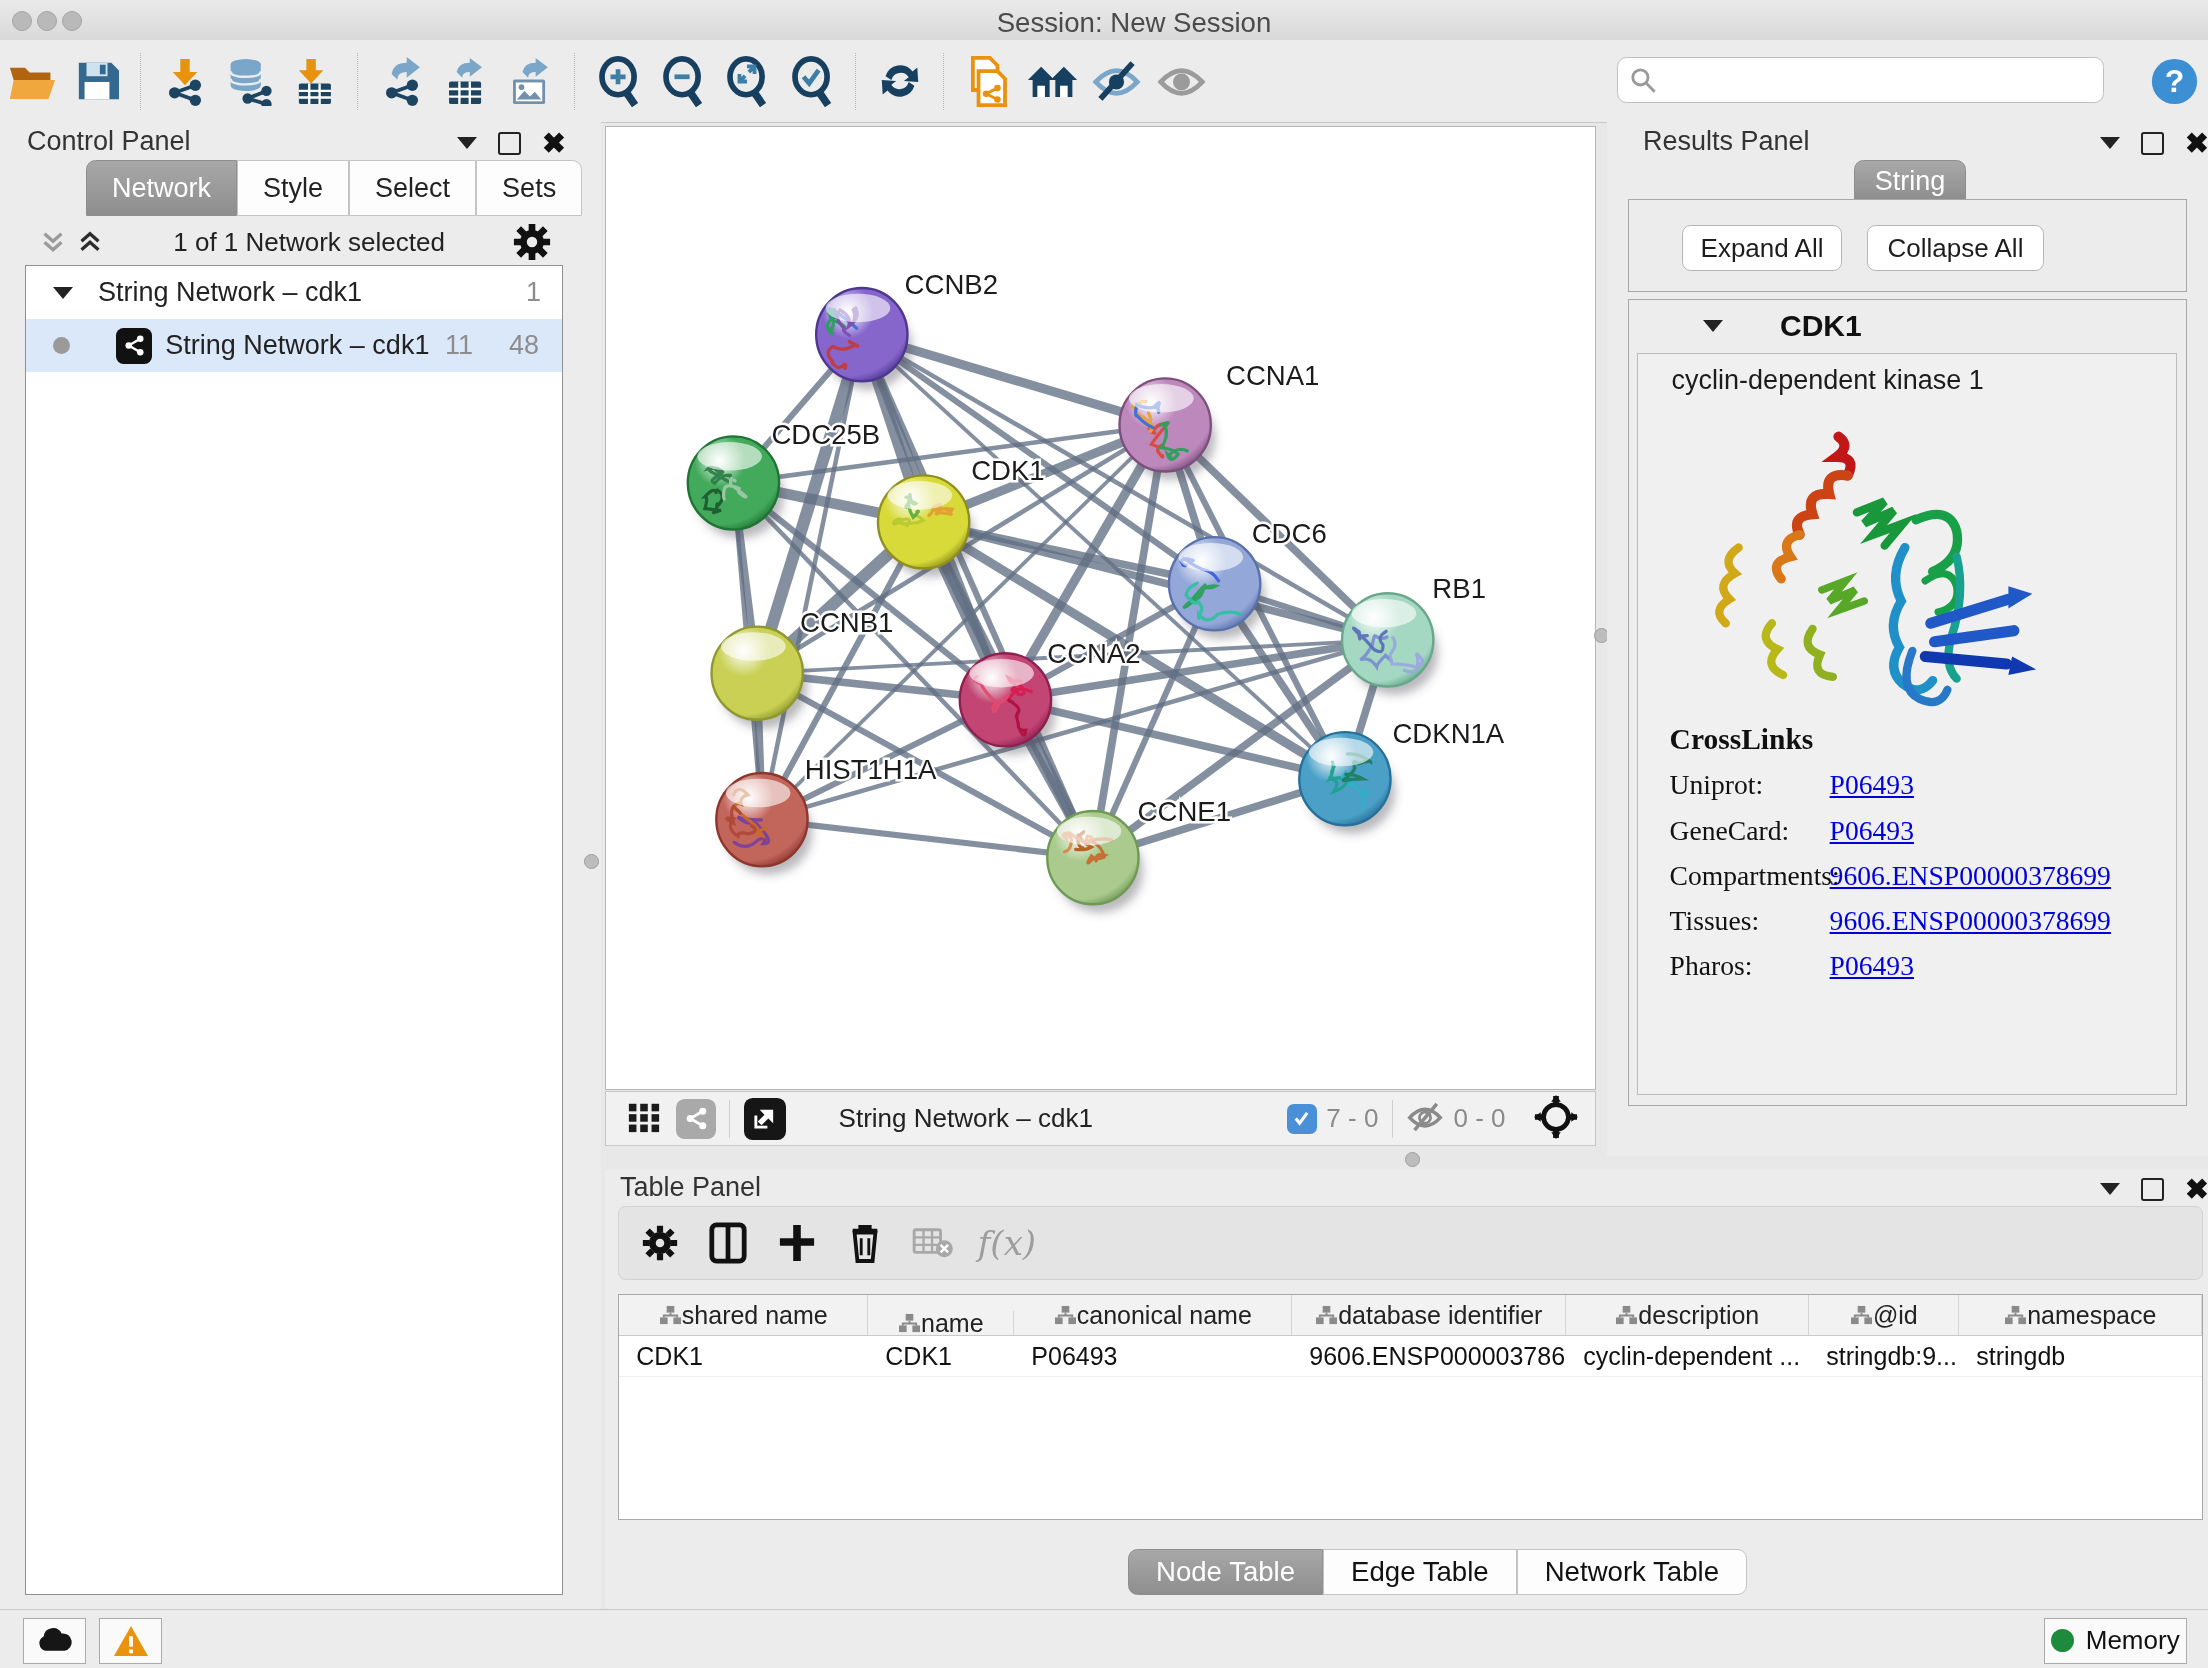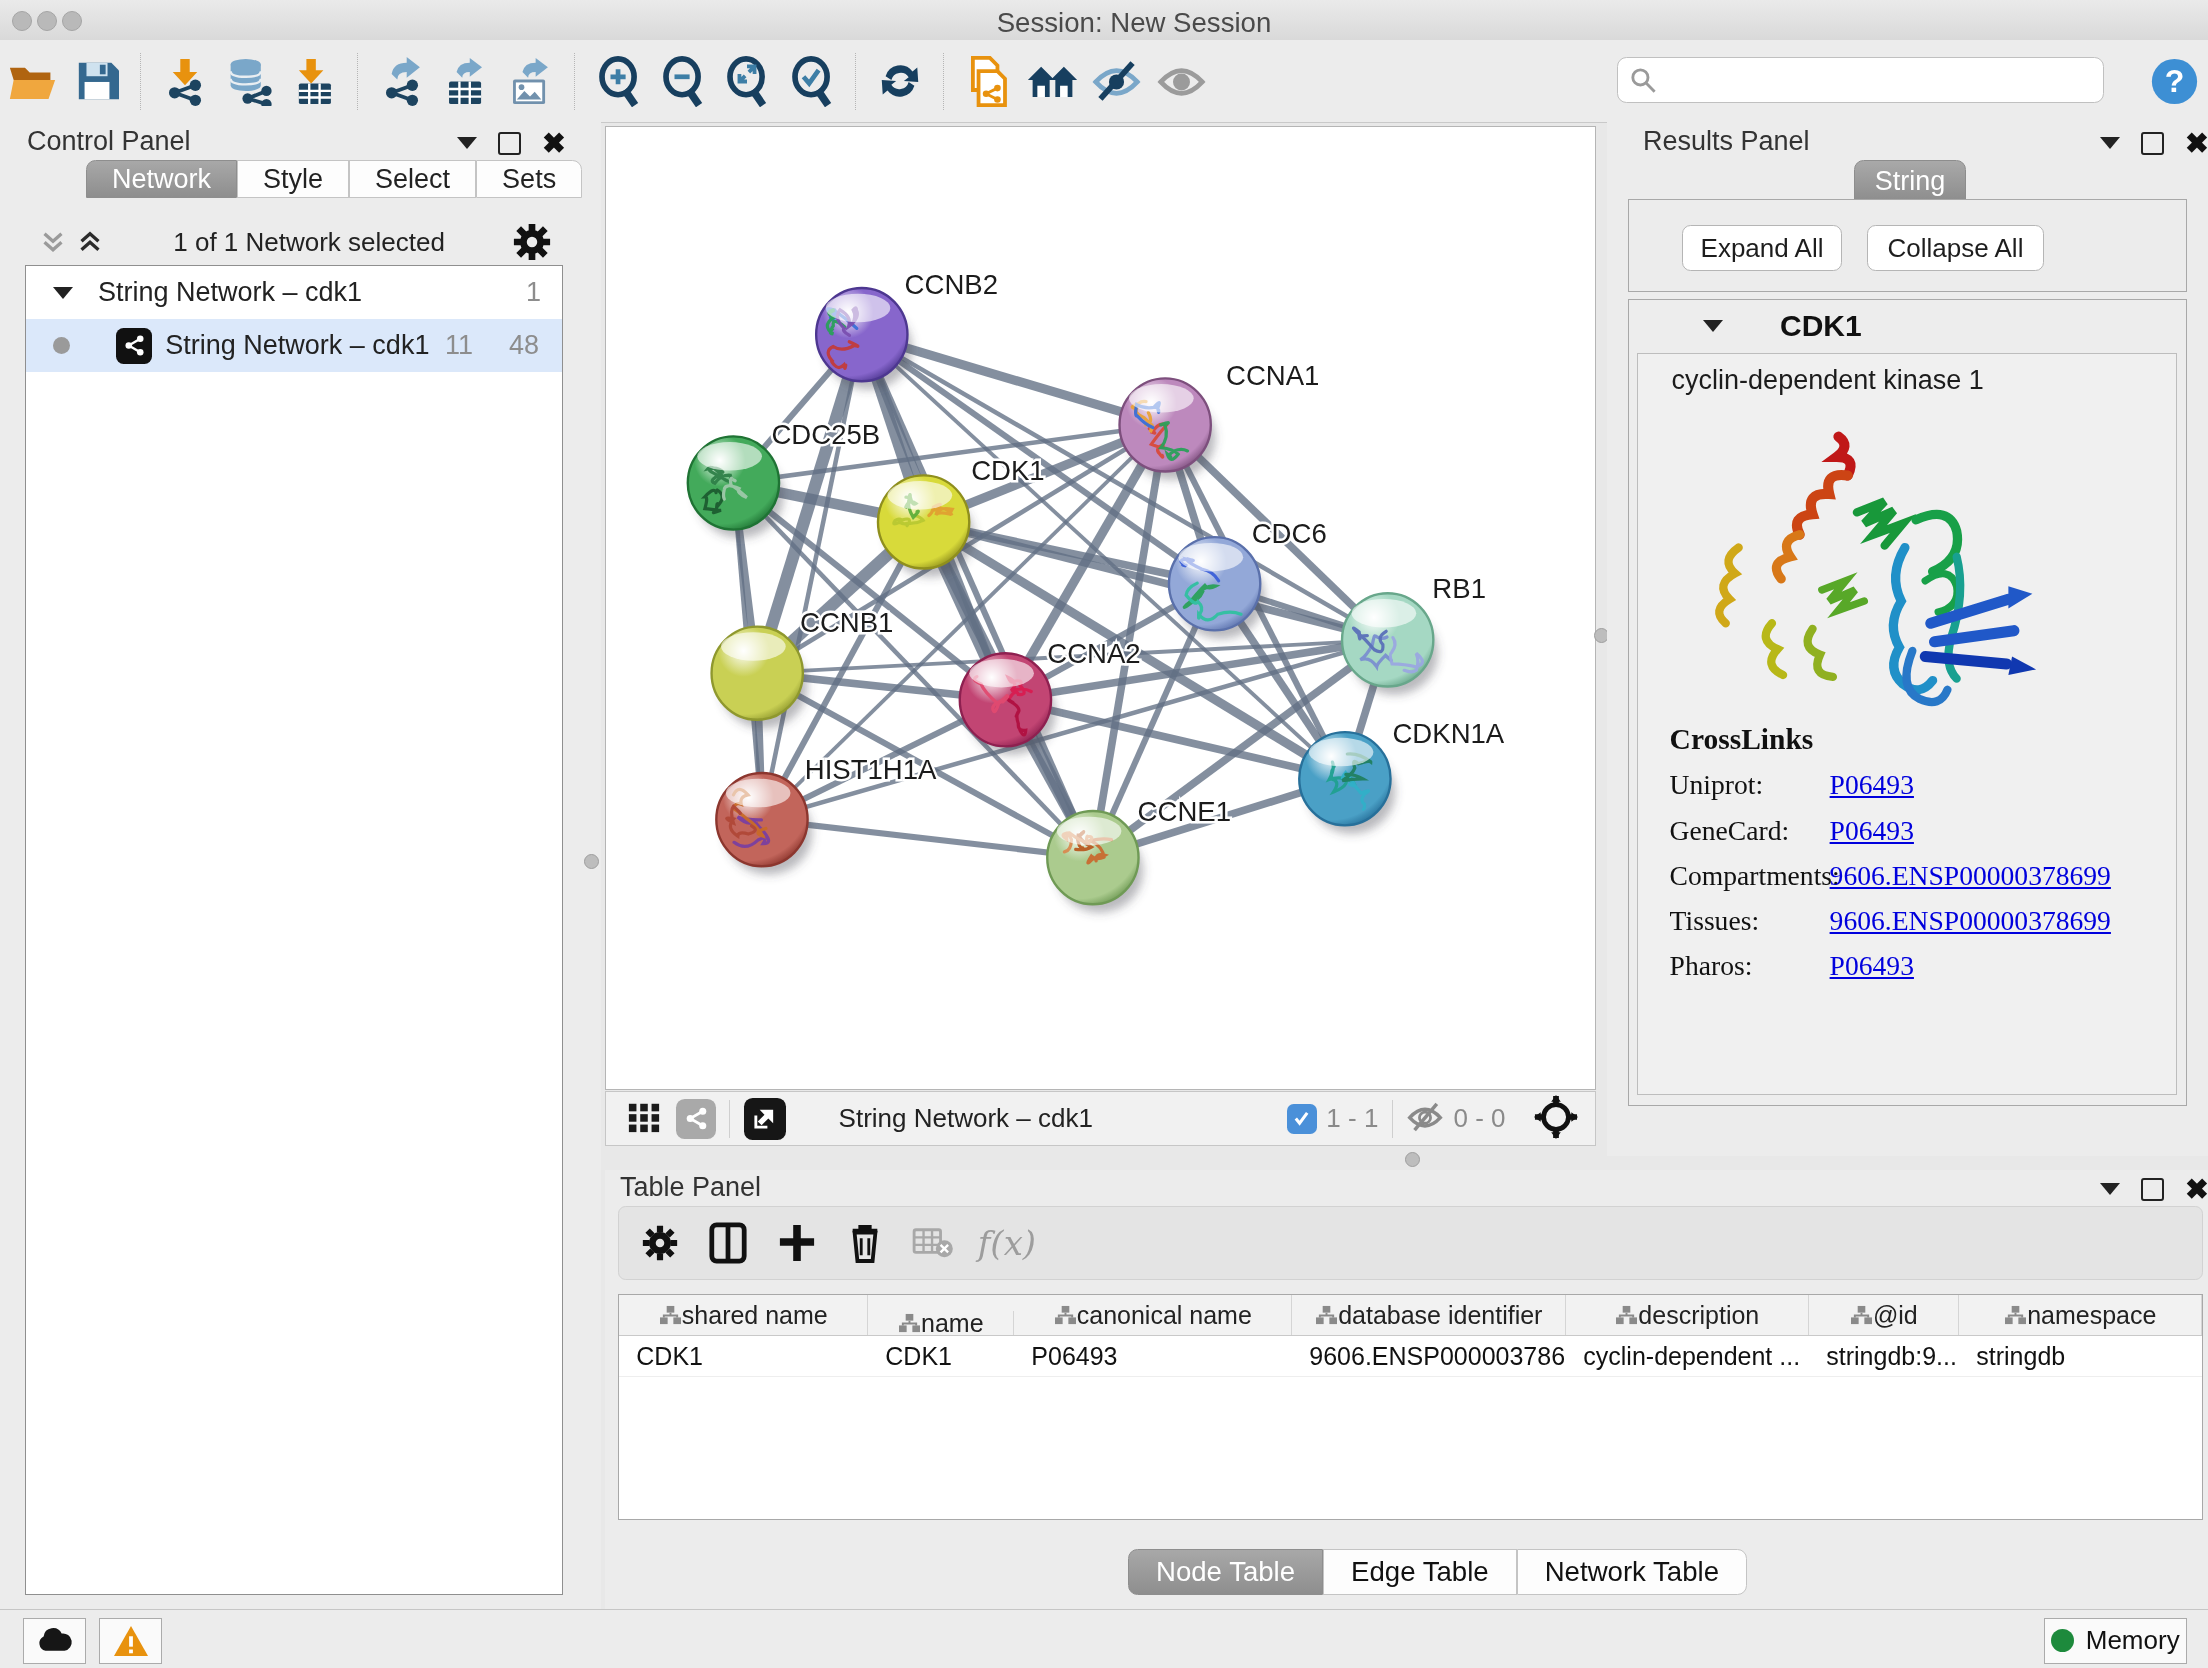--- a/index.html
+++ b/index.html
@@ -20,21 +20,21 @@
   .tbsep{width:0;height:57px;border-left:1.9px dotted #b5b5b5;margin:0 11.4px;}
   #search-wrap{position:absolute;left:1617px;top:17px;width:487px;height:46px;background:#fff;
     border:1px solid #c0c0c0;border-radius:9.5px;display:flex;align-items:center;padding-left:11.4px;box-sizing:border-box;}
   #search-input{border:none;outline:none;font-size:25px;width:409px;background:transparent;}
   
   .panel-title{font-size:27px;color:#333;}
   .panel-ctl{display:flex;gap:21px;align-items:center;}
   .tri{width:0;height:0;border-left:10.5px solid transparent;border-right:10.5px solid transparent;border-top:12.4px solid #222;}
   .maxbox{width:19px;height:19px;border:2.9px solid #222;border-radius:2.9px;}
   .closex{font-size:28.5px;font-weight:bold;color:#111;line-height:19px;}
-  .tab{height:38px;padding:0 25px;display:flex;align-items:center;justify-content:center;
+  .tab{height:56px;padding:0 25px;display:flex;align-items:center;justify-content:center;
     background:#fdfdfd;border:1px solid #c4c4c4;font-size:27px;color:#222;box-sizing:border-box;}
   .tab.first{border-radius:9.5px 0 0 0;}
   .tab.last{border-radius:0 9.5px 0 0;}
   .tab.sel{background:linear-gradient(#a8a8a8,#8e8e8e);color:#fff;border-color:#8e8e8e;border-radius:9.5px 0 0 0;}
   
   #control-panel{left:0;top:122px;width:601px;height:1488px;background:#ececec;}
   #cp-tabs{position:absolute;left:86px;top:38px;display:flex;}
   #cp-selrow{position:absolute;left:9.5px;top:103px;width:571px;height:34px;display:flex;align-items:center;}
   #cp-status{flex:1;text-align:center;font-size:26px;color:#222;}
   #net-tree{position:absolute;left:25px;top:143px;width:538px;height:1330px;background:#fff;
@@ -566,21 +566,21 @@
           <path d="M4 10 v12 h12" stroke="#fff" stroke-width="3" fill="none"></path>
         </svg>
     </span>
     <span class="footer-text" style="margin-left:53px">String Network – cdk1</span>
     <span style="margin-left:auto;display:flex;align-items:center">
       <span style="width:30px;height:30px;border-radius:6.7px;background:#4a90d9;display:flex;align-items:center;justify-content:center">
         <svg width="19" height="19" viewBox="0 0 20 20">
             <path d="M4 10 l4 5 8-11" stroke="#fff" stroke-width="3.2" fill="none"></path>
           </svg>
       </span>
-      <span class="footer-num">1 - 1</span>
+      <span class="footer-num">7 - 0</span>
       <span class="vsep"></span>
       <span>
         <svg width="38" height="32" viewBox="0 0 54 46">
             <path d="M5 24 q22-24 44 0 q-22 24-44 0z" fill="none" stroke="#8a8a8a" stroke-width="5"></path>
             <circle cx="27" cy="24" r="8" fill="none" stroke="#8a8a8a" stroke-width="4"></circle>
             <path d="M12 42 L44 4" stroke="#8a8a8a" stroke-width="5"></path>
           </svg>
       </span>
       <span class="footer-num">0 - 0</span>
       <span style="margin:0 17px 0 28.5px">

